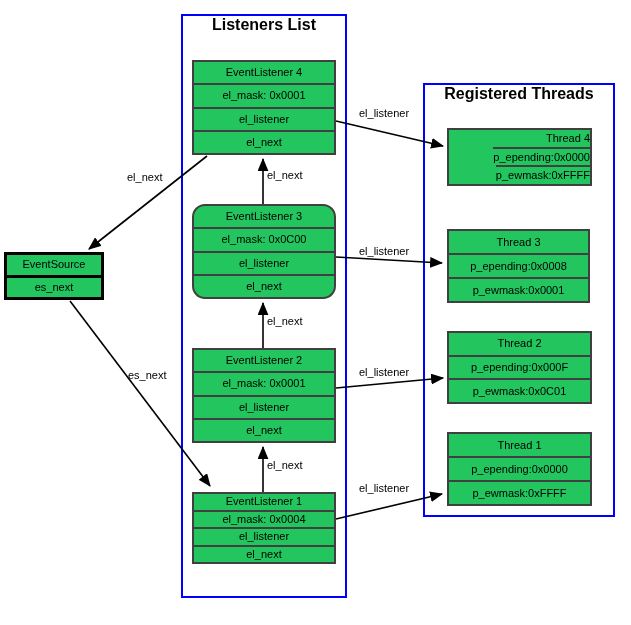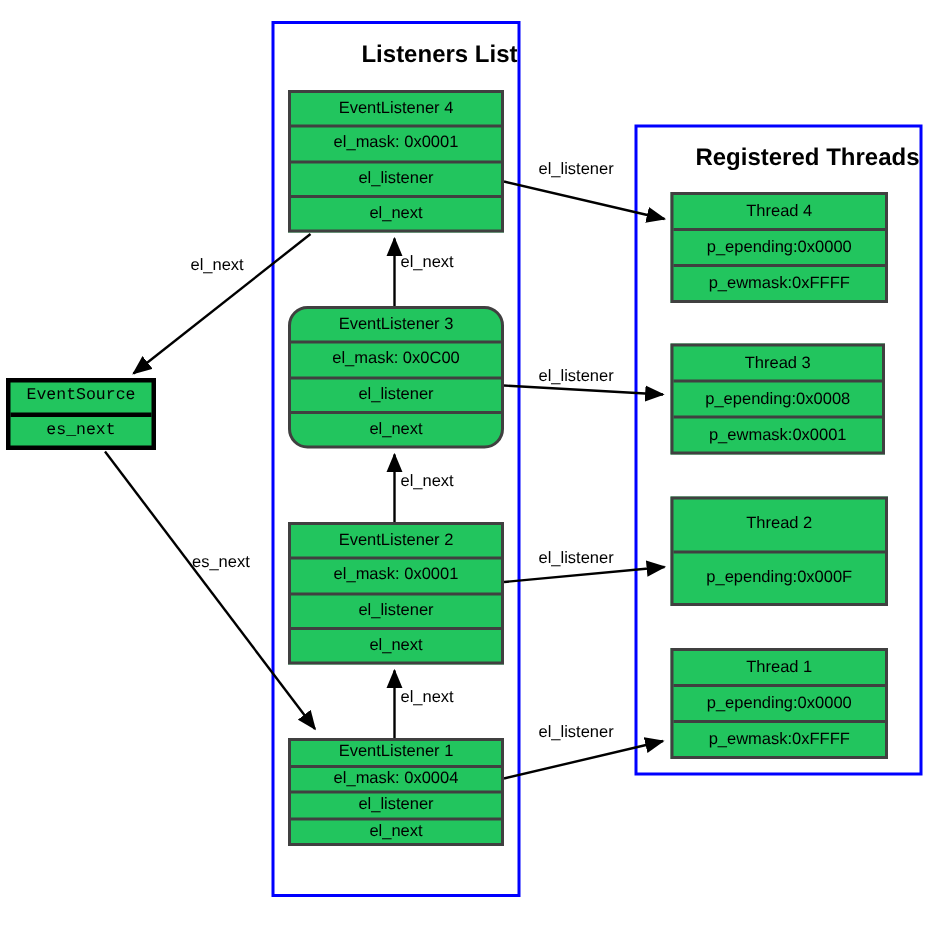--- a/index.html
+++ b/index.html
@@ -1,26 +1,26 @@
 <!DOCTYPE html>
 <html><head>
 <meta charset="utf-8">
 <style>
   html,body{margin:0;padding:0;background:#fff;}
   .stage{position:relative;width:631px;height:625px;background:#ffffff;
          font-family:"Liberation Sans",sans-serif;color:#000;overflow:hidden;}
   .group{position:absolute;border:2px solid #0000ff;background:#ffffff;box-sizing:border-box;}
-  .group-title{text-align:right;font-weight:bold;font-size:16px;padding-top:12px;color:#000;}
+  .group-title{text-align:center;font-weight:bold;font-size:16px;padding-top:0;color:#000;}
   .edges{position:absolute;left:0;top:0;width:631px;height:625px;}
   .node{position:absolute;border:2px solid #404040;background:#22c55e;box-sizing:border-box;
         display:flex;flex-direction:column;}
   .cell{flex:1;display:flex;align-items:center;justify-content:center;
         font-size:11px;line-height:1;white-space:nowrap;}
   .cell + .cell{border-top:2px solid #404040;}
-  .source{border:3px solid #000000;font-family:Liberation Mono, monospace;}
+  .source{border:3px solid #000000;}
   .source .cell + .cell{border-top:3px solid #000000;}
   .edge-label{position:absolute;font-size:11px;line-height:13px;white-space:nowrap;}
 </style>
 </head>
 <body>
 
 <div class="stage">
 
   <div class="group" style="left:181px;top:14px;width:166px;height:584px;">
     <div class="group-title">Listeners List</div>
@@ -75,35 +75,36 @@
     <div class="cell">el_next</div>
   </div>
 
   <div class="node" style="left:192px;top:492px;width:144px;height:72px;">
     <div class="cell">EventListener 1</div>
     <div class="cell">el_mask: 0x0004</div>
     <div class="cell">el_listener</div>
     <div class="cell">el_next</div>
   </div>
 
-  <div class="node" style="left:447px;top:128px;width:145px;height:74px;">
+  <div class="node" style="left:447px;top:128px;width:145px;height:58px;align-items:flex-end;">
     <div class="cell">Thread 4</div>
     <div class="cell">p_epending:0x0000</div>
     <div class="cell">p_ewmask:0xFFFF</div>
   </div>
 
   <div class="node" style="left:447px;top:229px;width:143px;height:74px;">
     <div class="cell">Thread 3</div>
     <div class="cell">p_epending:0x0008</div>
     <div class="cell">p_ewmask:0x0001</div>
   </div>
 
   <div class="node" style="left:447px;top:331px;width:145px;height:73px;">
     <div class="cell">Thread 2</div>
     <div class="cell">p_epending:0x000F</div>
+    <div class="cell">p_ewmask:0x0C01</div>
   </div>
 
   <div class="node" style="left:447px;top:432px;width:145px;height:74px;">
     <div class="cell">Thread 1</div>
     <div class="cell">p_epending:0x0000</div>
     <div class="cell">p_ewmask:0xFFFF</div>
   </div>
 
   <div class="edge-label" style="left:127px;top:171px;">el_next</div>
   <div class="edge-label" style="left:267px;top:169px;">el_next</div>

